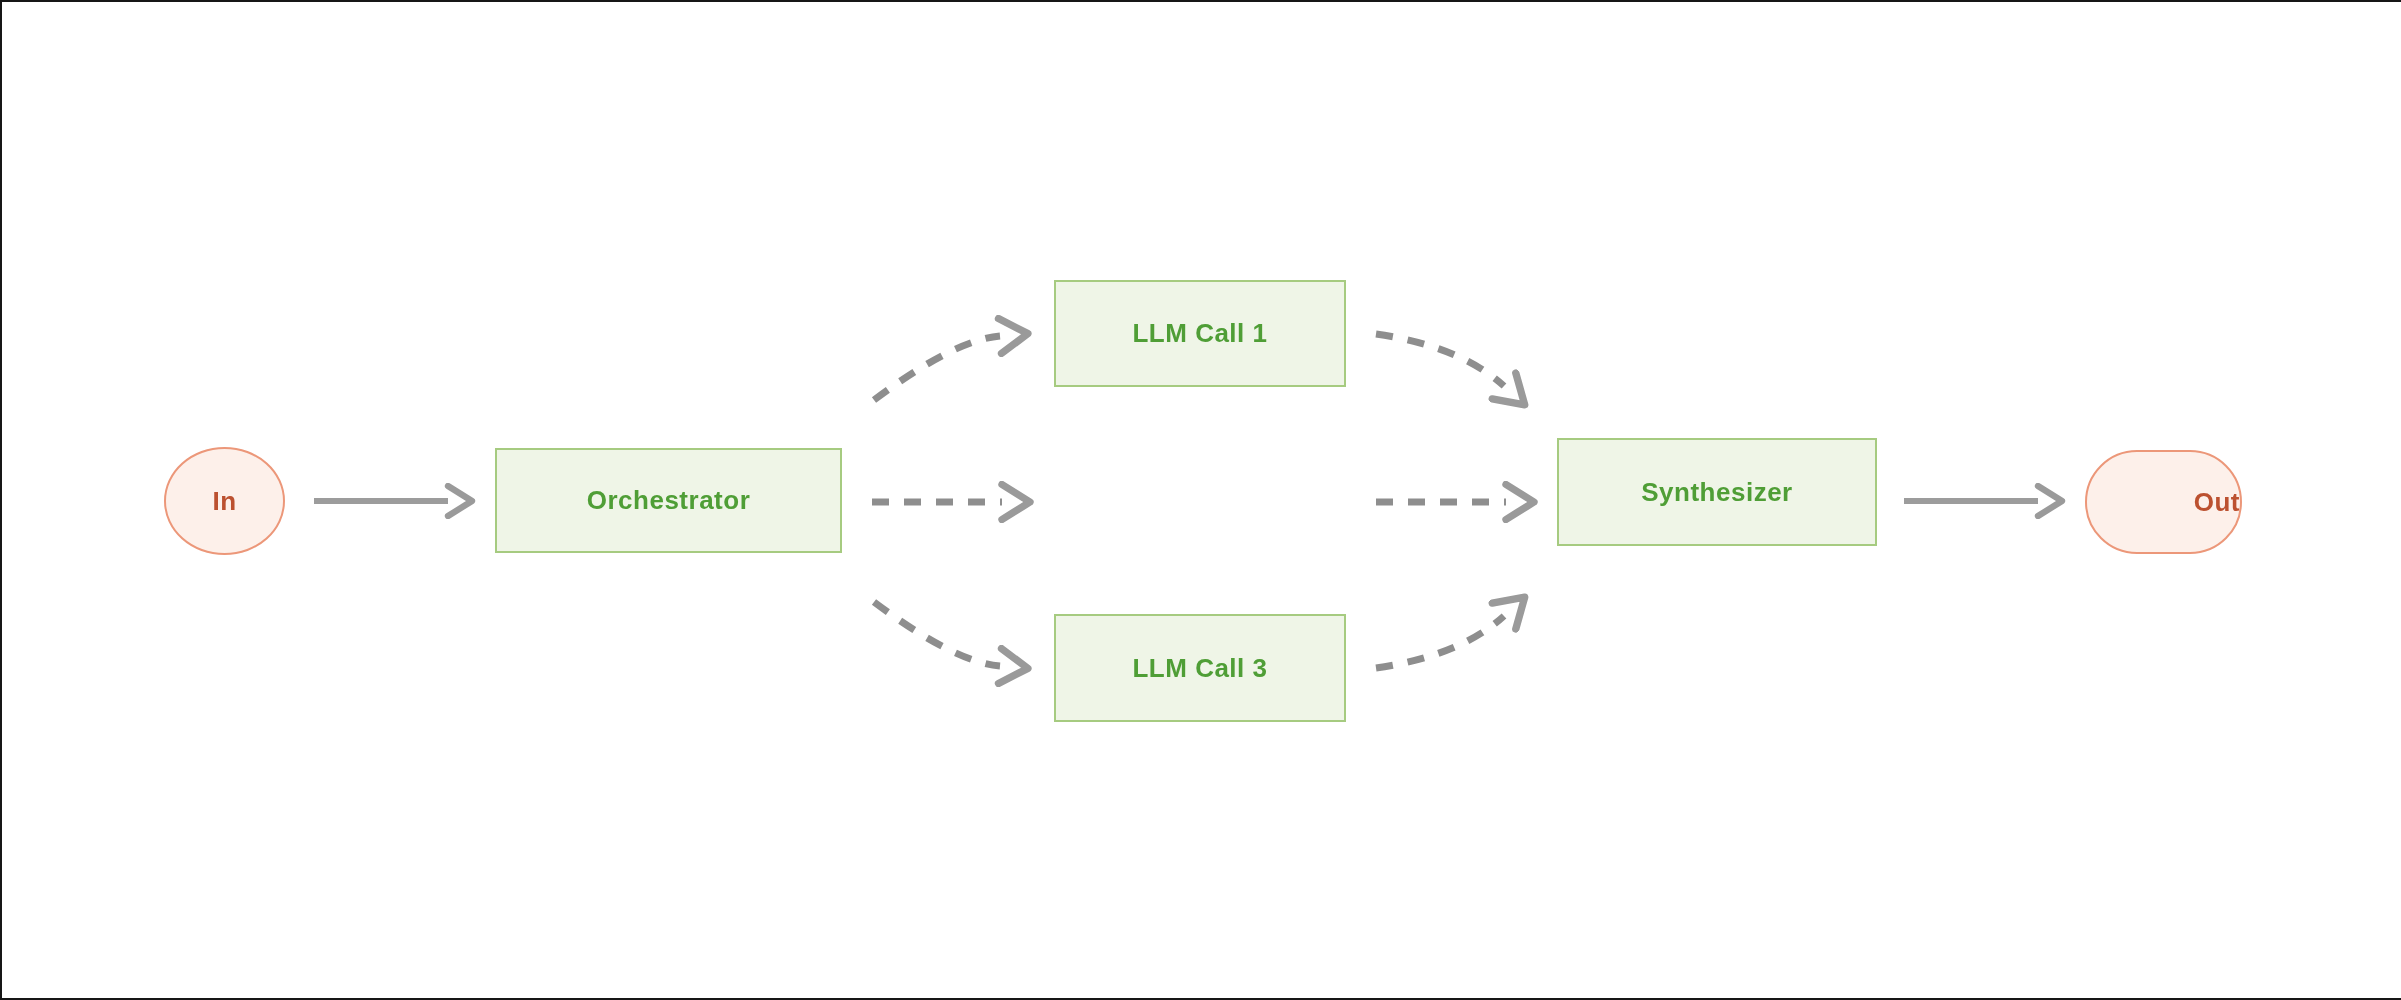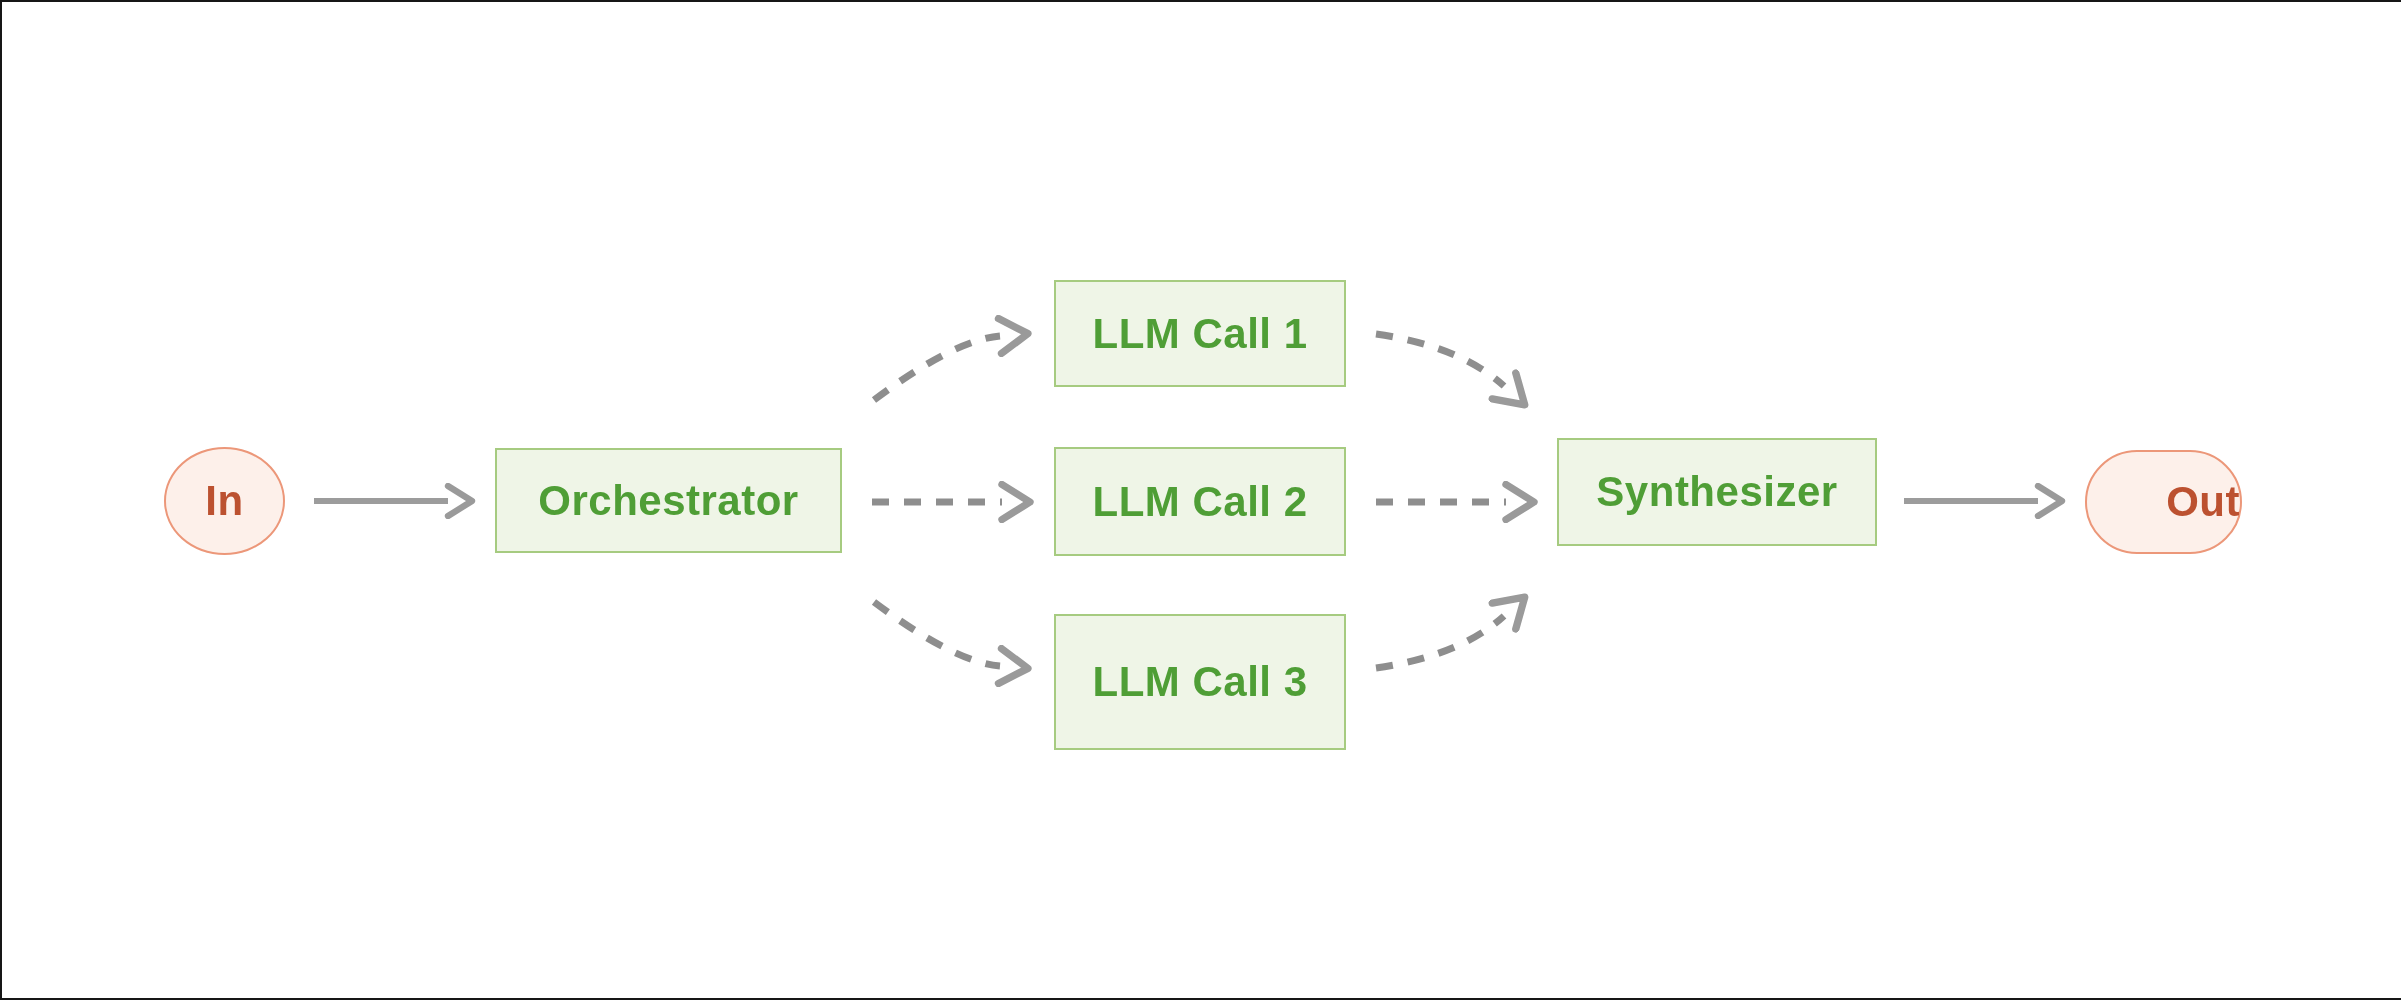--- a/index.html
+++ b/index.html
@@ -26,21 +26,21 @@
     width: 2401px;
     height: 1000px;
     pointer-events: none;
   }
   .node {
     position: absolute;
     display: flex;
     align-items: center;
     justify-content: center;
     font-weight: 700;
-    font-size: 42px;
+    font-size: 26px;
     box-sizing: border-box;
     letter-spacing: 0.5px;
     user-select: none;
   }
   .node.green {
     background: #eff5e7;
     border: 2px solid #a6cb80;
     color: #4f9e36;
   }
   .node.pink {
@@ -48,21 +48,21 @@
     border: 2.5px solid #ec9779;
     color: #bc5130;
   }
   .node.circle   { border-radius: 50%; }
   .node.pill     { border-radius: 52px; justify-content: flex-end; }
 
   #node-in           { left: 162px;  top: 445px; width: 121px; height: 108px; }
   #node-orchestrator { left: 493px;  top: 446px; width: 347px; height: 105px; }
   #node-llm1         { left: 1052px; top: 278px; width: 292px; height: 107px; }
   #node-llm2         { left: 1052px; top: 445px; width: 292px; height: 109px; }
-  #node-llm3         { left: 1052px; top: 612px; width: 292px; height: 136px; }
+  #node-llm3         { left: 1052px; top: 612px; width: 292px; height: 108px; }
   #node-synthesizer  { left: 1555px; top: 436px; width: 320px; height: 108px; }
   #node-out          { left: 2083px; top: 448px; width: 157px; height: 104px; }
 </style>
 </head>
 <body>
 
 <div class="canvas">
 
   <svg class="arrows" viewBox="0 0 2401 1000" xmlns="http://www.w3.org/2000/svg">
     <defs>
@@ -93,23 +93,20 @@
   </div>
 
   <div class="node pink circle" id="node-in">
     <span>In</span>
   </div>
 
   <div class="node green" id="node-llm1">
     <span>LLM Call 1</span>
   </div>
 
-  <div class="node green" id="node-llm2">
-    <span>LLM Call 2</span>
-  </div>
 
   <div class="node green" id="node-llm3">
     <span>LLM Call 3</span>
   </div>
 
   <div class="node green" id="node-synthesizer">
     <span>Synthesizer</span>
   </div>
 
   <div class="node pink pill" id="node-out">

